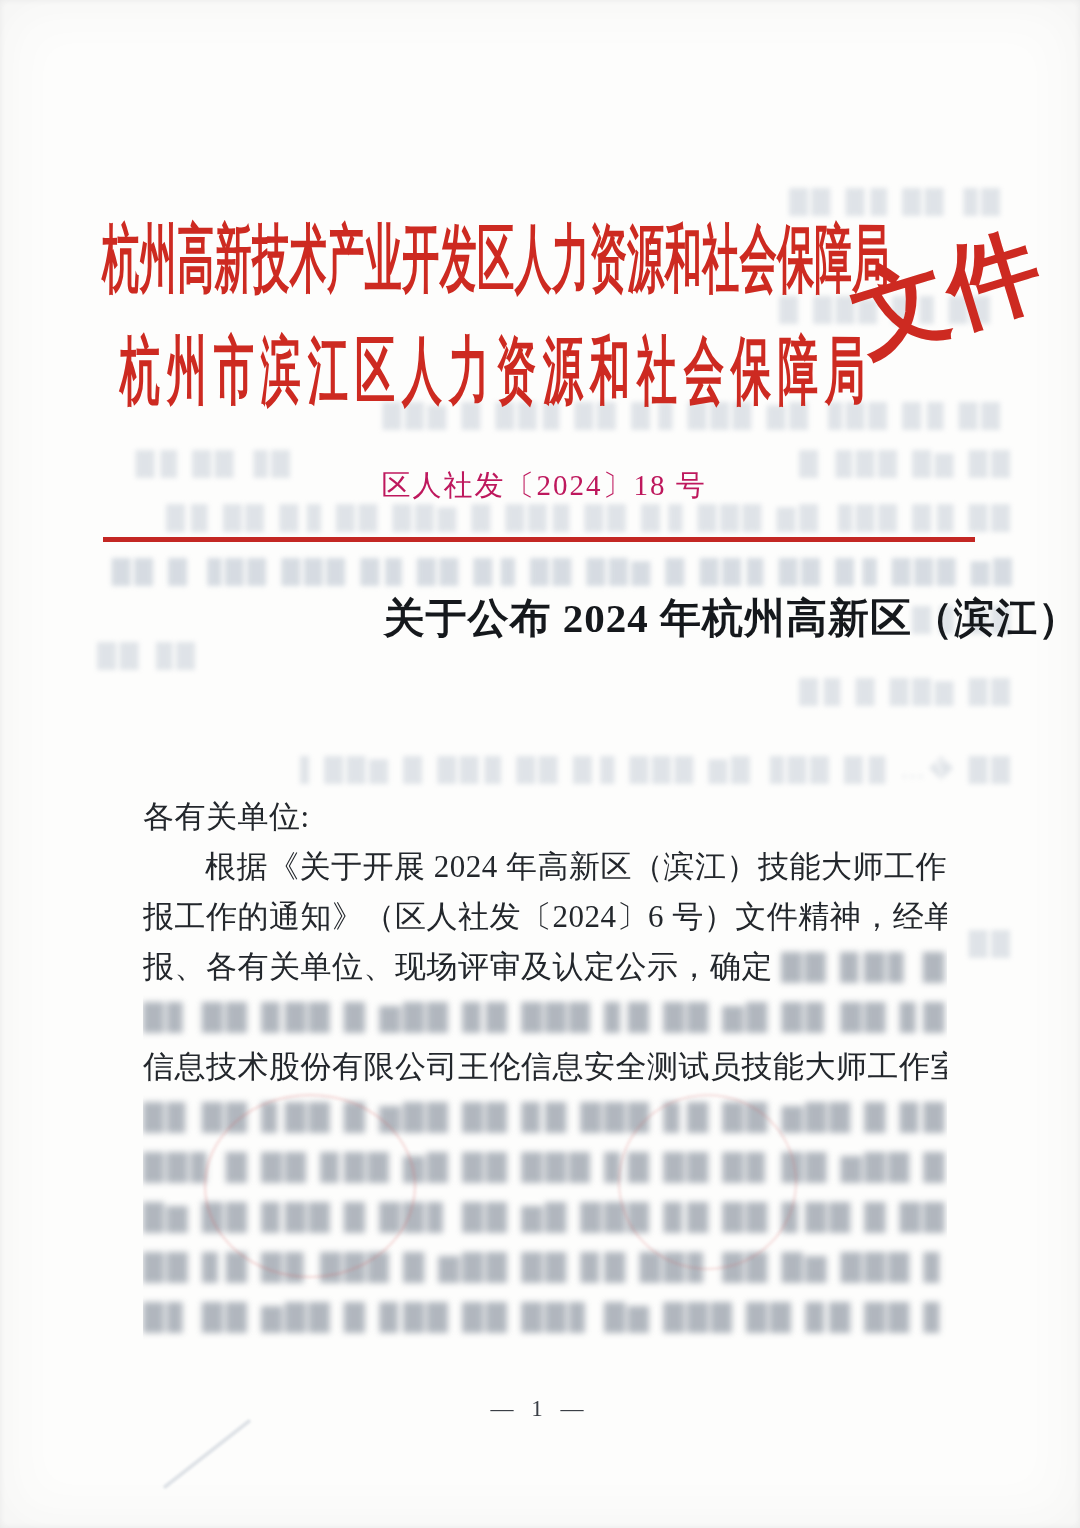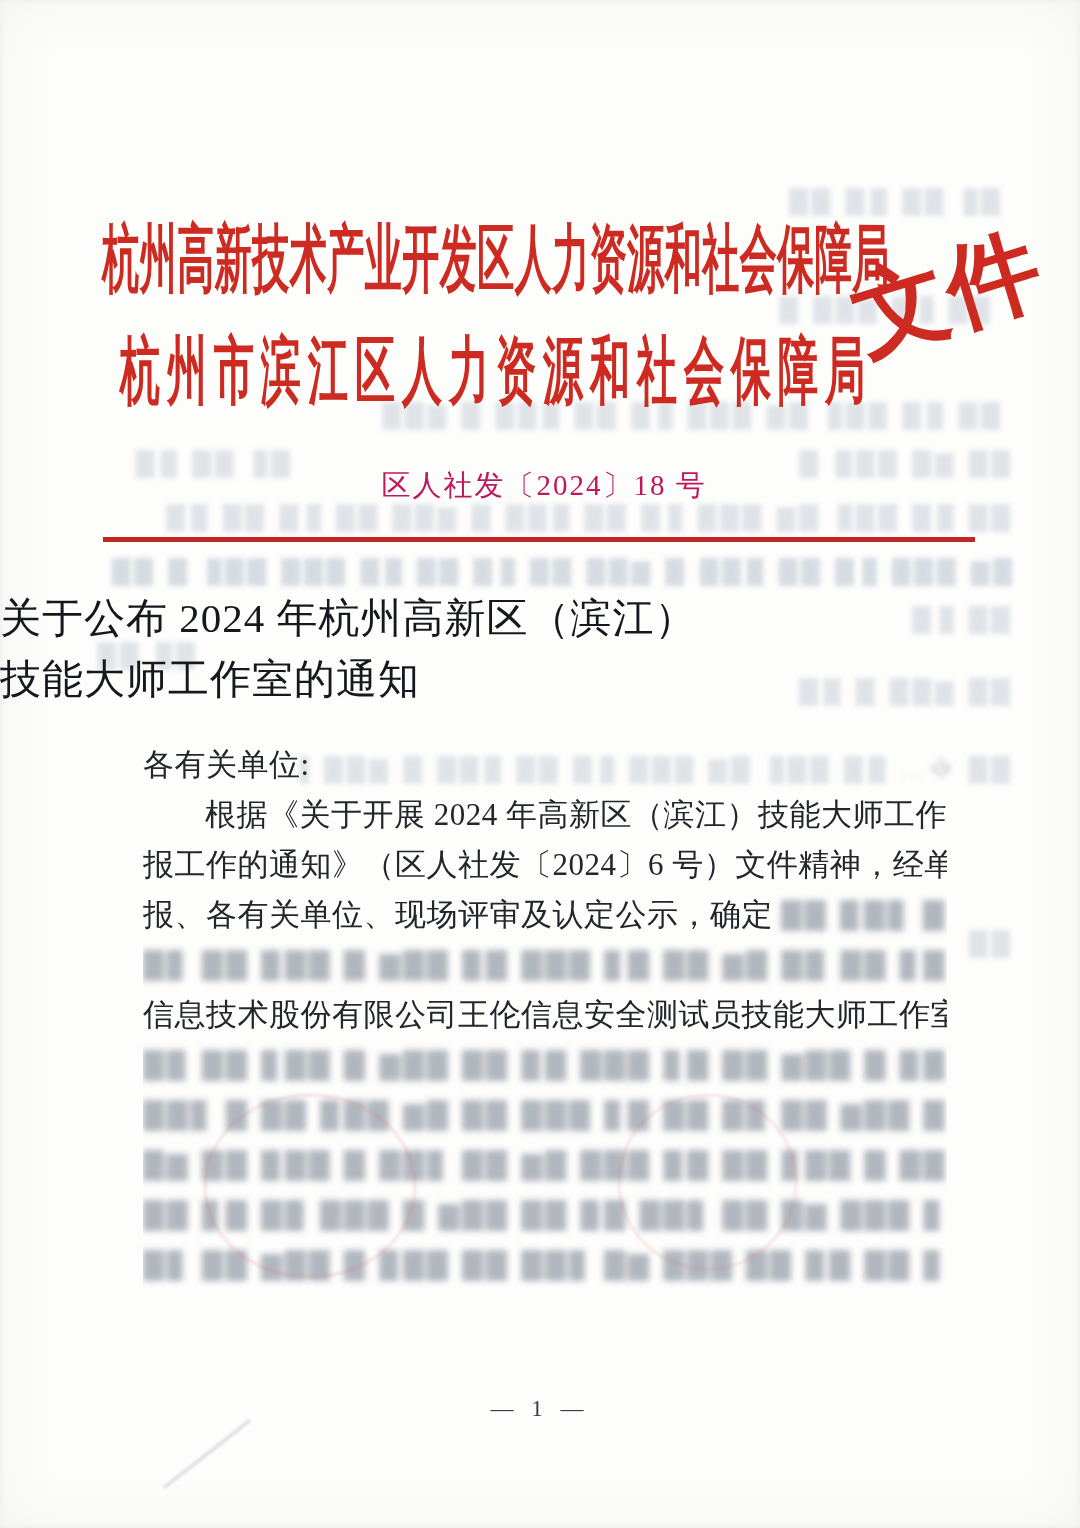--- a/index.html
+++ b/index.html
@@ -60,31 +60,31 @@
   .red-rule{
     position:absolute;
     left:103px;top:537px;
     width:872px;height:5px;
     background:#c32723;
   }
   
   .title{
     position:absolute;
     left:0;top:588px;width:100%;
-    text-align:left;
+    text-align:right;
     color:#15181c;
-    font-weight:400;
+    font-weight:700;
     font-size:41px;
     line-height:61px;
     letter-spacing:1px;
   }
   
   .body-text{
     position:absolute;
-    left:143px;top:740px;
+    left:143px;top:792px;
     width:804px;
     font-size:31px;
     color:#23272c;
     letter-spacing:0.5px;
   }
   .line{
     display:flex;
     align-items:center;
     height:50px;
     white-space:nowrap;
@@ -157,21 +157,20 @@
   <div class="agency agency-1">杭州高新技术产业开发区人力资源和社会保障局</div>
   <div class="agency agency-2">杭州市滨江区人力资源和社会保障局</div>
   <div class="doc-type">文件</div>
 
   <div class="doc-number">区人社发〔2024〕18 号</div>
 
   <div class="red-rule"></div>
 
   <div class="title">
     <div>关于公布 2024 年杭州高新区（滨江）</div>
-    <div>技能大师工作室的通知</div>
   </div>
 
   <div class="body-text">
     <div class="line">
       <span class="clear-run">各有关单位:</span>
     </div>
     <div class="line indent">
       <span class="clear-run">根据《关于开展 2024 年高新区（滨江）技能大师工作室申</span>
     </div>
     <div class="line">

